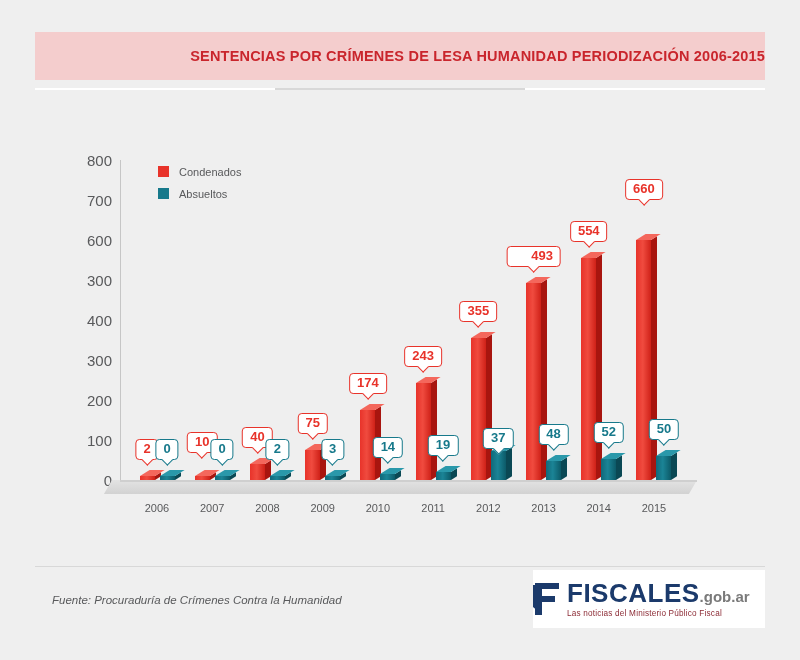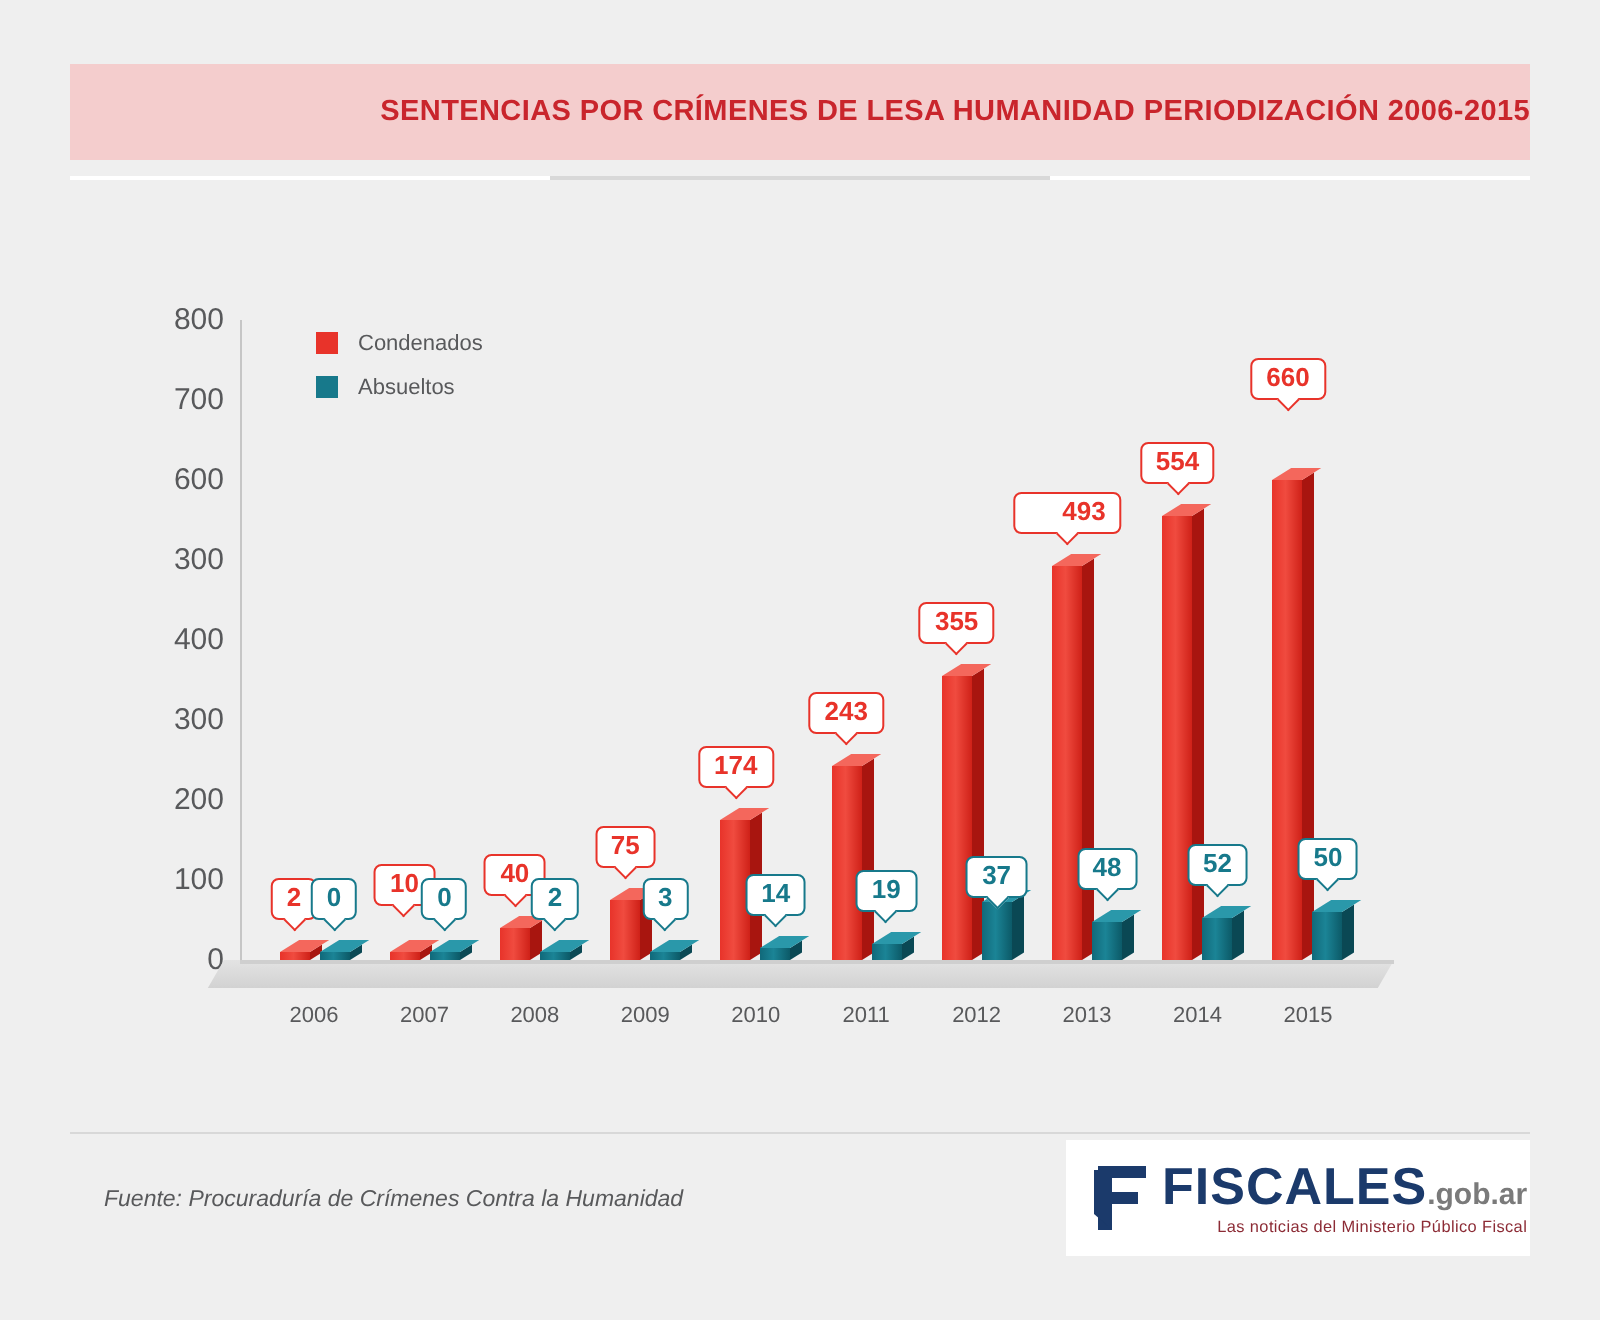--- a/index.html
+++ b/index.html
@@ -268,21 +268,20 @@
   }
   .logo-box {
     position: absolute;
     left: 533px;
     top: 570px;
     width: 232px;
     height: 58px;
     background: #ffffff;
     display: flex;
     align-items: center;
-    padding-left: 14px;
     box-sizing: border-box;
   }
   .logo-mark {
     width: 26px;
     height: 32px;
     margin-right: 8px;
     flex: none;
   }
   .logo-text-wrap { line-height: 1; }
   .logo-main {
@@ -294,21 +293,20 @@
   .logo-tld {
     font-size: 15px;
     font-weight: bold;
     color: #7a7a7a;
   }
   .logo-sub {
     margin-top: 4px;
     font-size: 8.2px;
     color: #8c2b35;
     letter-spacing: 0.2px;
-    text-align: right;
   }
 </style>
 </head>
 <body>
 
 <div class="page">
 
   <div class="title-band">
     <div class="title-text">SENTENCIAS POR CRÍMENES DE LESA HUMANIDAD PERIODIZACIÓN 2006-2015</div>
   </div>

